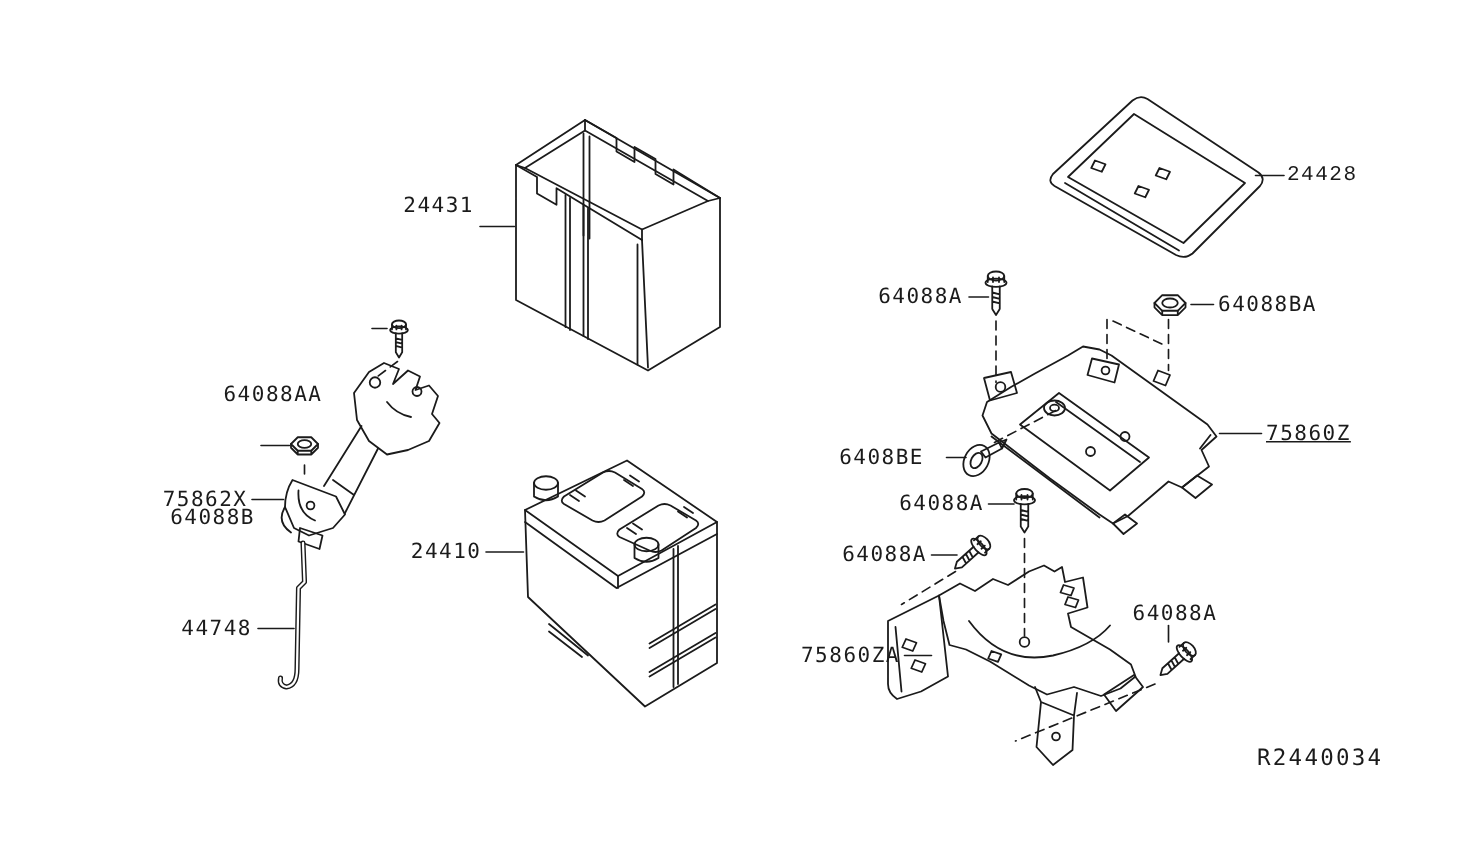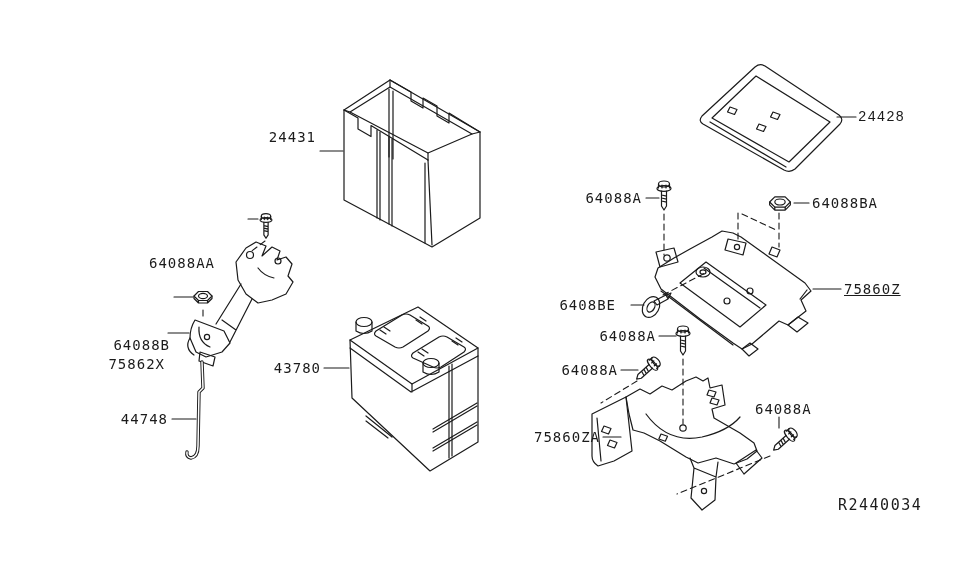--- a/index.html
+++ b/index.html
@@ -176,19 +176,19 @@
 <div class="callout" style="right:333px;top:190px;">64088A</div>
 <div class="callout" style="left:812px;top:195px;">64088BA</div>
 <div class="callout" style="left:844px;top:281px;text-decoration:underline;">75860Z</div>
 <div class="callout" style="right:359px;top:297px;">6408BE</div>
 <div class="callout" style="right:319px;top:328px;">64088A</div>
 <div class="callout" style="right:357px;top:362px;">64088A</div>
 <div class="callout" style="left:755px;top:401px;">64088A</div>
 <div class="callout" style="right:375px;top:429px;">75860ZA</div>
 <div class="callout" style="right:760px;top:211px;margin-top:44px;">64088AA</div>
 <div class="callout" style="right:805px;top:289px;margin-top:48px;">64088B</div>
-<div class="callout" style="right:810px;top:325px;margin-top:31px;">75862X</div>
+<div class="callout" style="right:810px;top:325px;">75862X</div>
 <div class="callout" style="right:807px;top:411px;">44748</div>
-<div class="callout" style="right:654px;top:360px;">43780</div>
+<div class="callout" style="right:654px;top:360px;">24410</div>
 
 <div class="ref" style="left:838px;top:497px;">R2440034</div>
 
 </div>
 
 </body></html>

